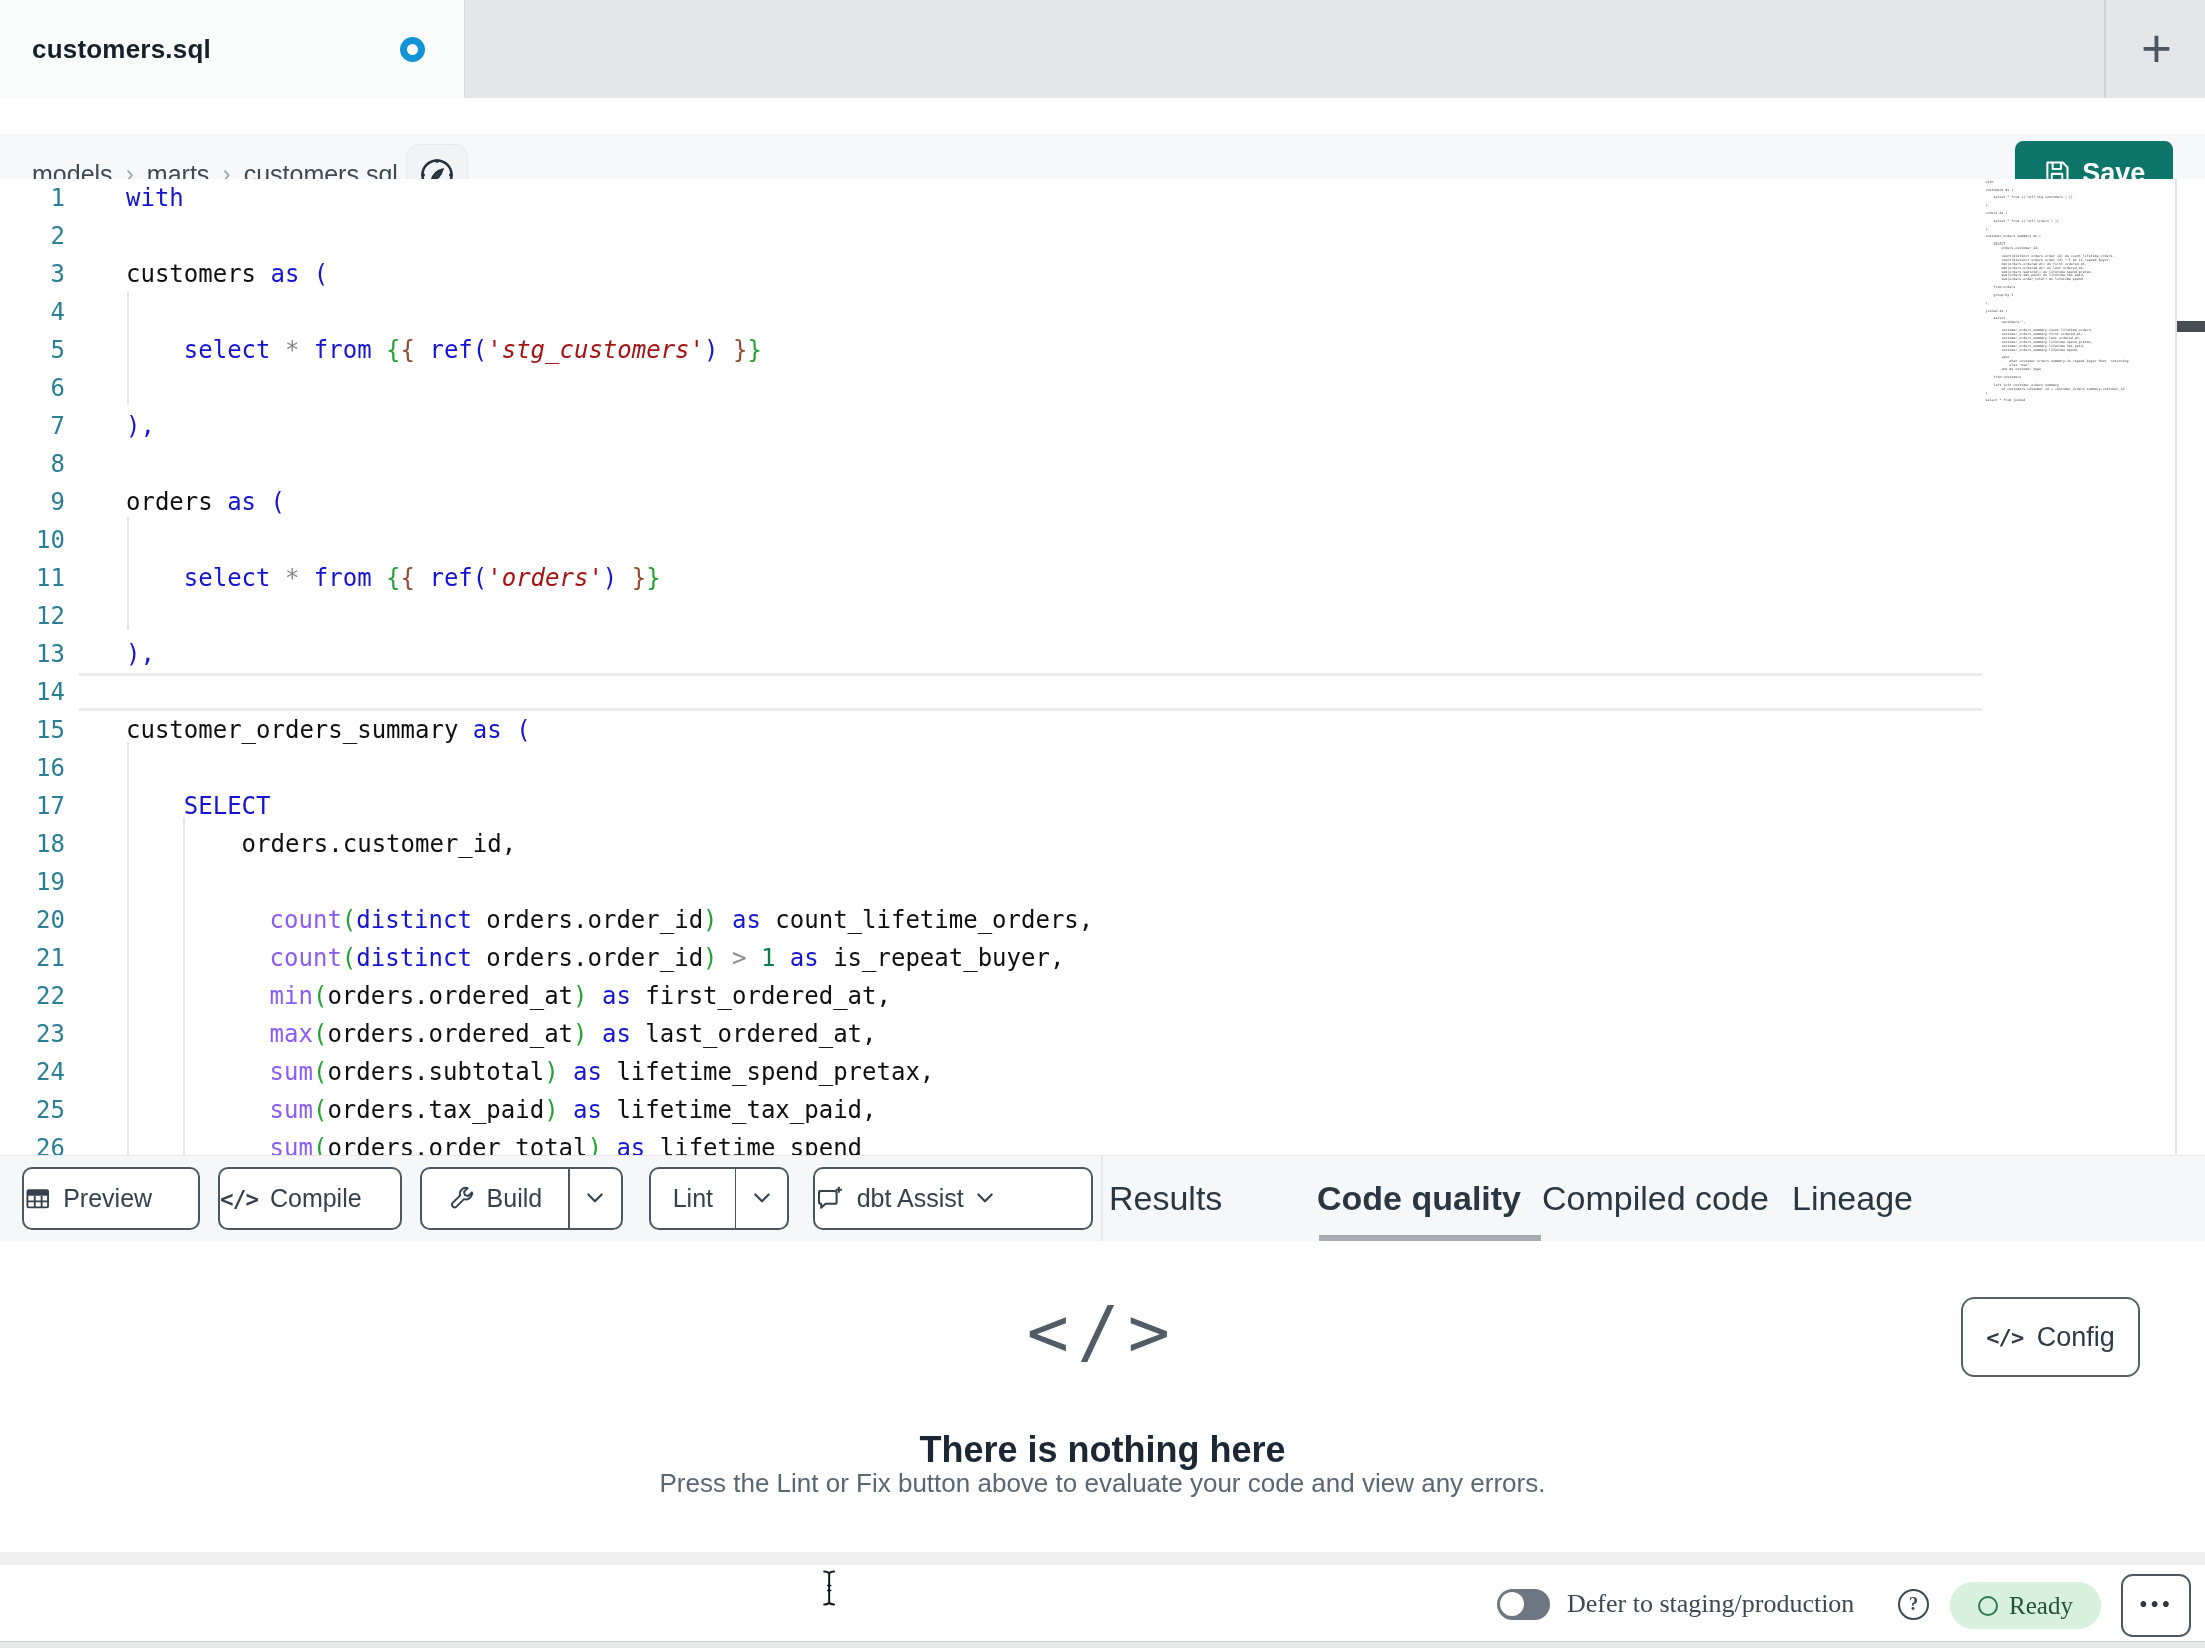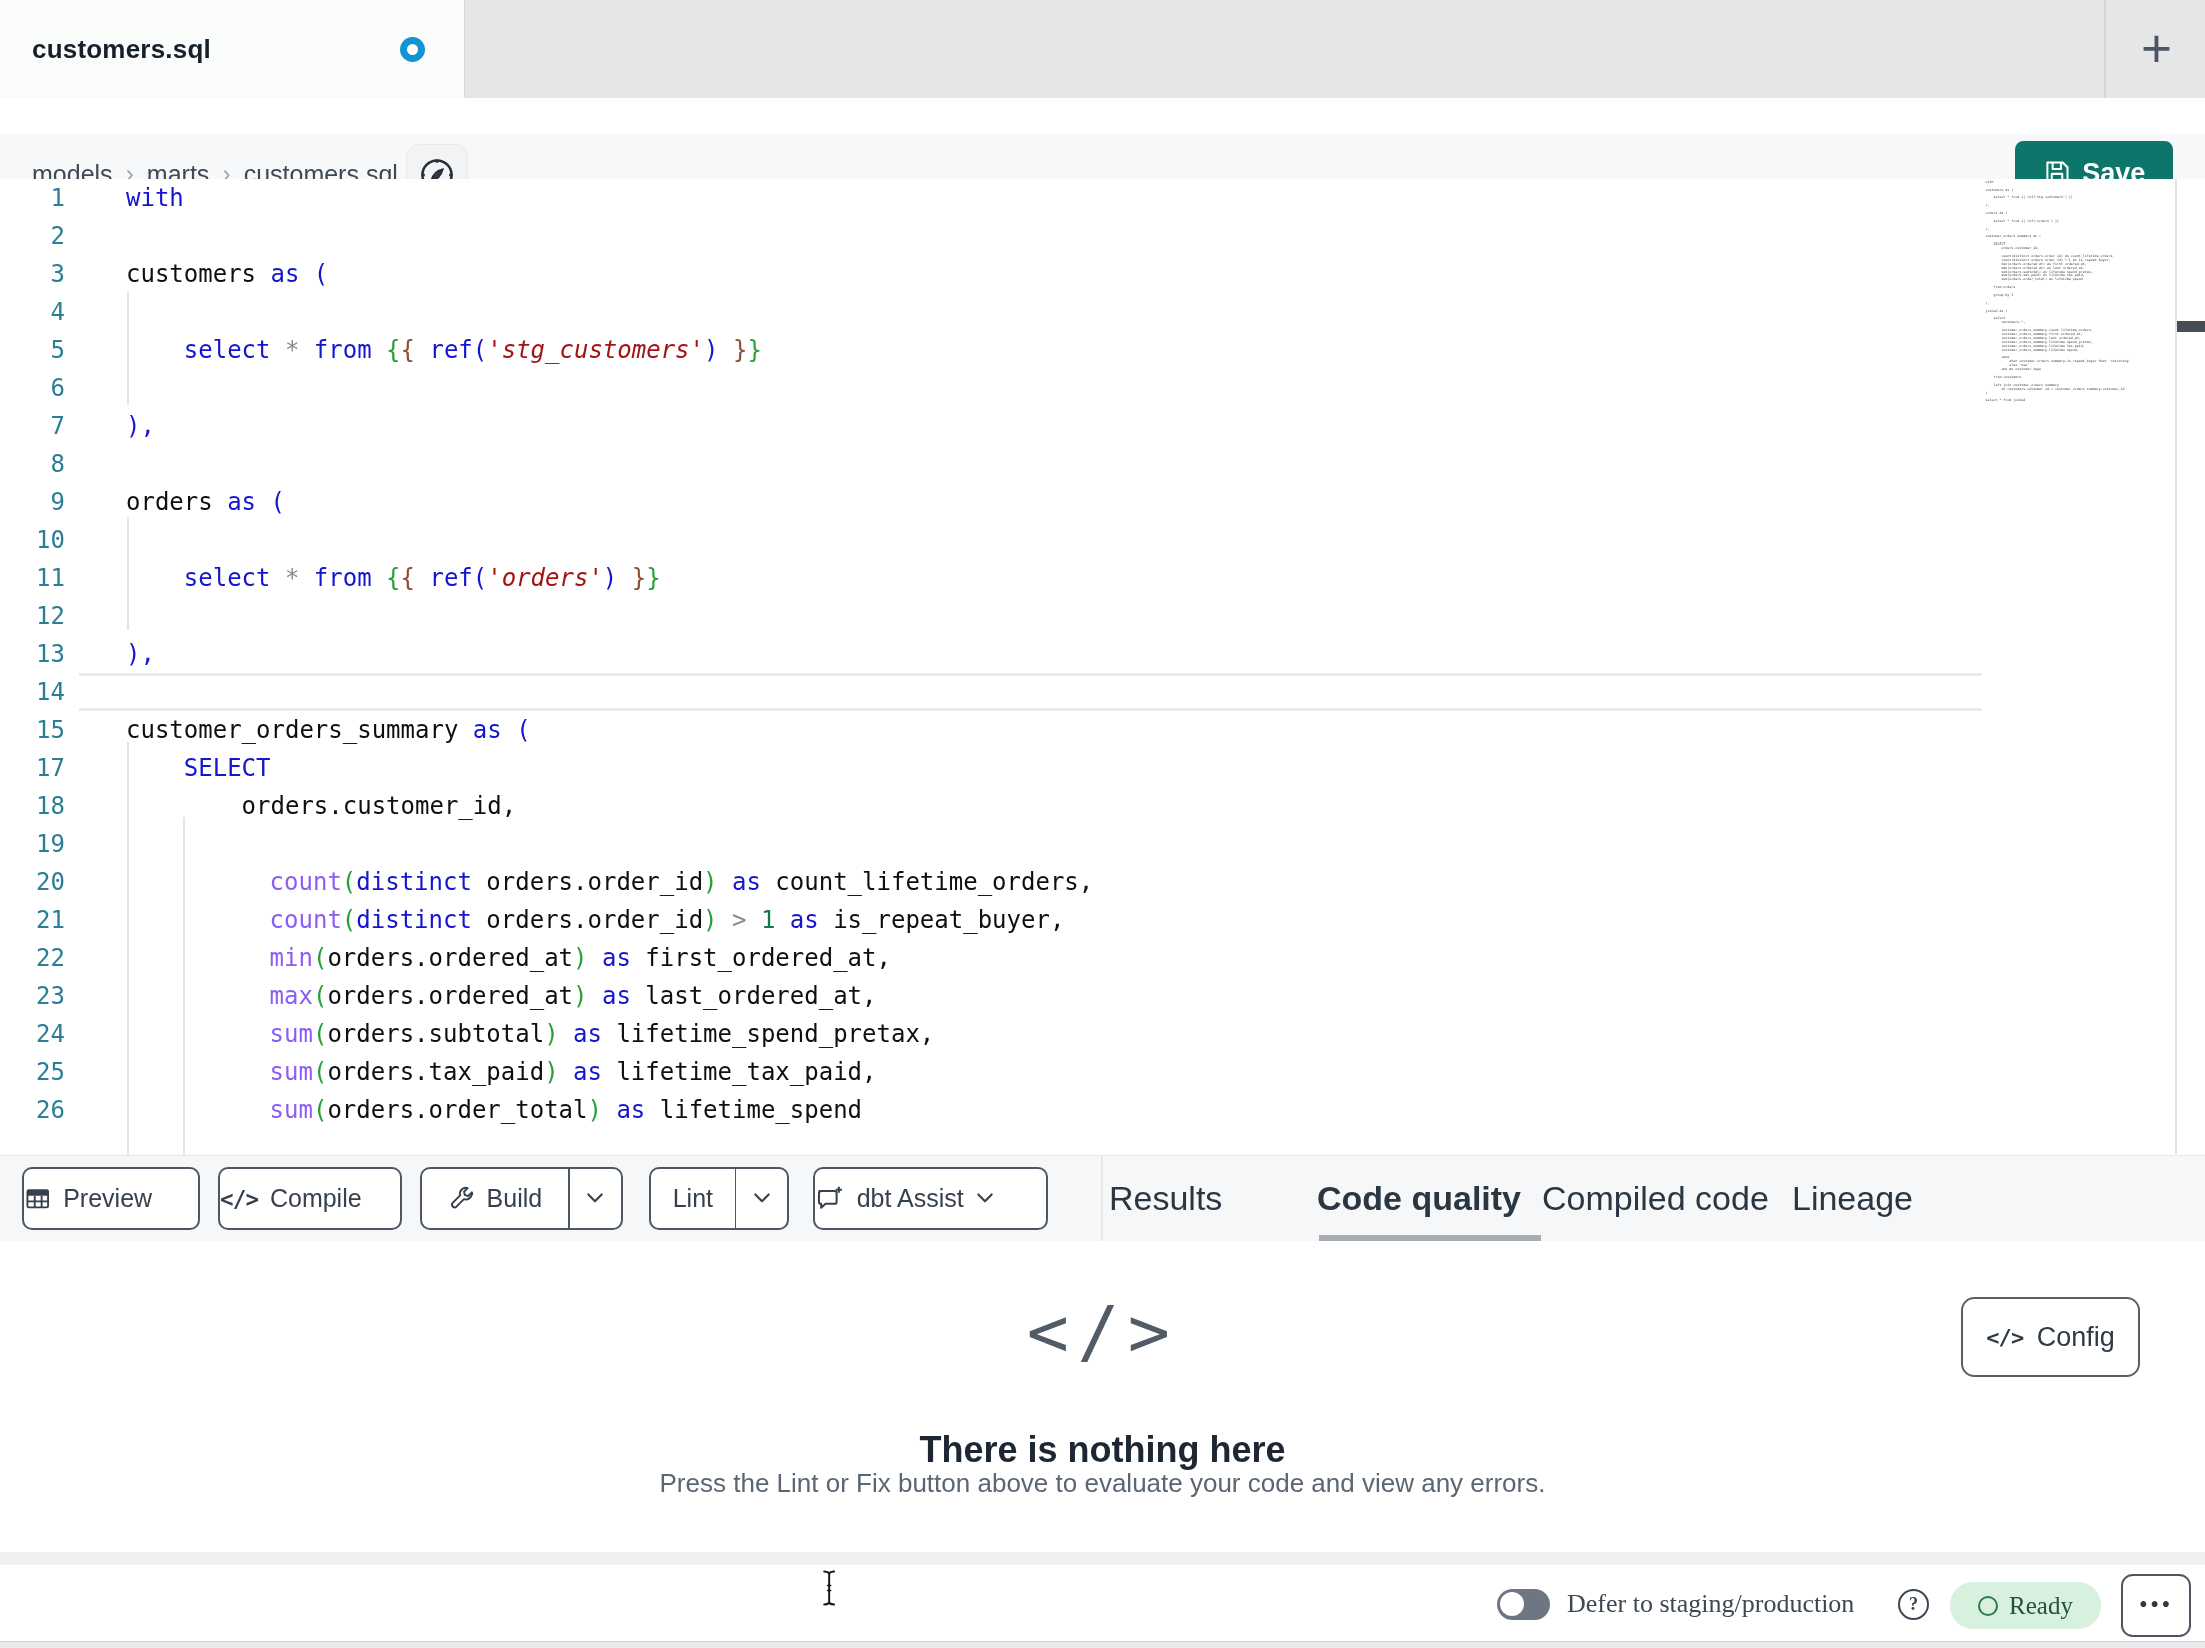--- a/index.html
+++ b/index.html
@@ -144,20 +144,21 @@
       <div class="crow"><span class="gut">6</span><span class="cod"></span></div>
       <div class="crow"><span class="gut">7</span><span class="cod"><span class="tk-kw">),</span></span></div>
       <div class="crow"><span class="gut">8</span><span class="cod"></span></div>
       <div class="crow"><span class="gut">9</span><span class="cod"><span class="tk-id">orders </span><span class="tk-kw">as (</span></span></div>
       <div class="crow"><span class="gut">10</span><span class="cod"></span></div>
       <div class="crow"><span class="gut">11</span><span class="cod"><span class="tk-pl">    </span><span class="tk-kw">select </span><span class="tk-op">* </span><span class="tk-kw">from </span><span class="tk-br1">{</span><span class="tk-br2">{</span><span class="tk-pl"> </span><span class="tk-kw">ref(</span><span class="tk-str">'orders'</span><span class="tk-kw">)</span><span class="tk-pl"> </span><span class="tk-br2">}</span><span class="tk-br1">}</span></span></div>
       <div class="crow"><span class="gut">12</span><span class="cod"></span></div>
       <div class="crow"><span class="gut">13</span><span class="cod"><span class="tk-kw">),</span></span></div>
       <div class="crow active"><span class="gut">14</span><span class="cod"></span></div>
       <div class="crow"><span class="gut">15</span><span class="cod"><span class="tk-id">customer_orders_summary </span><span class="tk-kw">as (</span></span></div>
+      <div class="crow"><span class="gut">16</span><span class="cod"></span></div>
       <div class="crow"><span class="gut">17</span><span class="cod"><span class="tk-pl">    </span><span class="tk-kw">SELECT</span></span></div>
       <div class="crow"><span class="gut">18</span><span class="cod"><span class="tk-pl">        </span><span class="tk-id">orders.customer_id,</span></span></div>
       <div class="crow"><span class="gut">19</span><span class="cod"></span></div>
       <div class="crow"><span class="gut">20</span><span class="cod"><span class="tk-pl">        </span><span class="tk-fn">count</span><span class="tk-br1">(</span><span class="tk-kw">distinct </span><span class="tk-id">orders.order_id</span><span class="tk-br1">)</span><span class="tk-pl"> </span><span class="tk-kw">as </span><span class="tk-id">count_lifetime_orders,</span></span></div>
       <div class="crow"><span class="gut">21</span><span class="cod"><span class="tk-pl">        </span><span class="tk-fn">count</span><span class="tk-br1">(</span><span class="tk-kw">distinct </span><span class="tk-id">orders.order_id</span><span class="tk-br1">)</span><span class="tk-pl"> </span><span class="tk-op">&gt; </span><span class="tk-num">1 </span><span class="tk-kw">as </span><span class="tk-id">is_repeat_buyer,</span></span></div>
       <div class="crow"><span class="gut">22</span><span class="cod"><span class="tk-pl">        </span><span class="tk-fn">min</span><span class="tk-br1">(</span><span class="tk-id">orders.ordered_at</span><span class="tk-br1">)</span><span class="tk-pl"> </span><span class="tk-kw">as </span><span class="tk-id">first_ordered_at,</span></span></div>
       <div class="crow"><span class="gut">23</span><span class="cod"><span class="tk-pl">        </span><span class="tk-fn">max</span><span class="tk-br1">(</span><span class="tk-id">orders.ordered_at</span><span class="tk-br1">)</span><span class="tk-pl"> </span><span class="tk-kw">as </span><span class="tk-id">last_ordered_at,</span></span></div>
       <div class="crow"><span class="gut">24</span><span class="cod"><span class="tk-pl">        </span><span class="tk-fn">sum</span><span class="tk-br1">(</span><span class="tk-id">orders.subtotal</span><span class="tk-br1">)</span><span class="tk-pl"> </span><span class="tk-kw">as </span><span class="tk-id">lifetime_spend_pretax,</span></span></div>
       <div class="crow"><span class="gut">25</span><span class="cod"><span class="tk-pl">        </span><span class="tk-fn">sum</span><span class="tk-br1">(</span><span class="tk-id">orders.tax_paid</span><span class="tk-br1">)</span><span class="tk-pl"> </span><span class="tk-kw">as </span><span class="tk-id">lifetime_tax_paid,</span></span></div>
       <div class="crow"><span class="gut">26</span><span class="cod"><span class="tk-pl">        </span><span class="tk-fn">sum</span><span class="tk-br1">(</span><span class="tk-id">orders.order_total</span><span class="tk-br1">)</span><span class="tk-pl"> </span><span class="tk-kw">as </span><span class="tk-id">lifetime_spend</span></span></div>
@@ -271,21 +272,21 @@
     </div>
     <div class="segdiv"></div>
     <div class="seg" style="width:52px;">
       <span>
         <svg width="20" height="12.5" viewBox="0 0 24 15" fill="none" stroke="#37414d" stroke-width="2.6" stroke-linecap="round" stroke-linejoin="round">
             <polyline points="4,3 12,11 20,3"></polyline>
           </svg>
       </span>
     </div>
   </div>
-  <div class="btn" style="left:813px;width:235px;">
+  <div class="btn" style="left:813px;width:280px;">
     <span>
       <svg width="30" height="30" viewBox="0 0 34 34" fill="none" stroke="#37414d" stroke-width="2.3" stroke-linejoin="round">
         <path d="M5 8h17a2.5 2.5 0 0 1 2.5 2.5V20a2.5 2.5 0 0 1-2.5 2.5H12l-5 4.5v-4.5H7A2.5 2.5 0 0 1 4.5 20V10.5A2.5 2.5 0 0 1 7 8z"></path>
         <path d="M27 3v7M23.5 6.5h7" stroke-width="2.4"></path>
       </svg>
     </span>
     <span>dbt Assist</span>
     <span>
       <svg width="20" height="12.5" viewBox="0 0 24 15" fill="none" stroke="#37414d" stroke-width="2.6" stroke-linecap="round" stroke-linejoin="round">
           <polyline points="4,3 12,11 20,3"></polyline>

